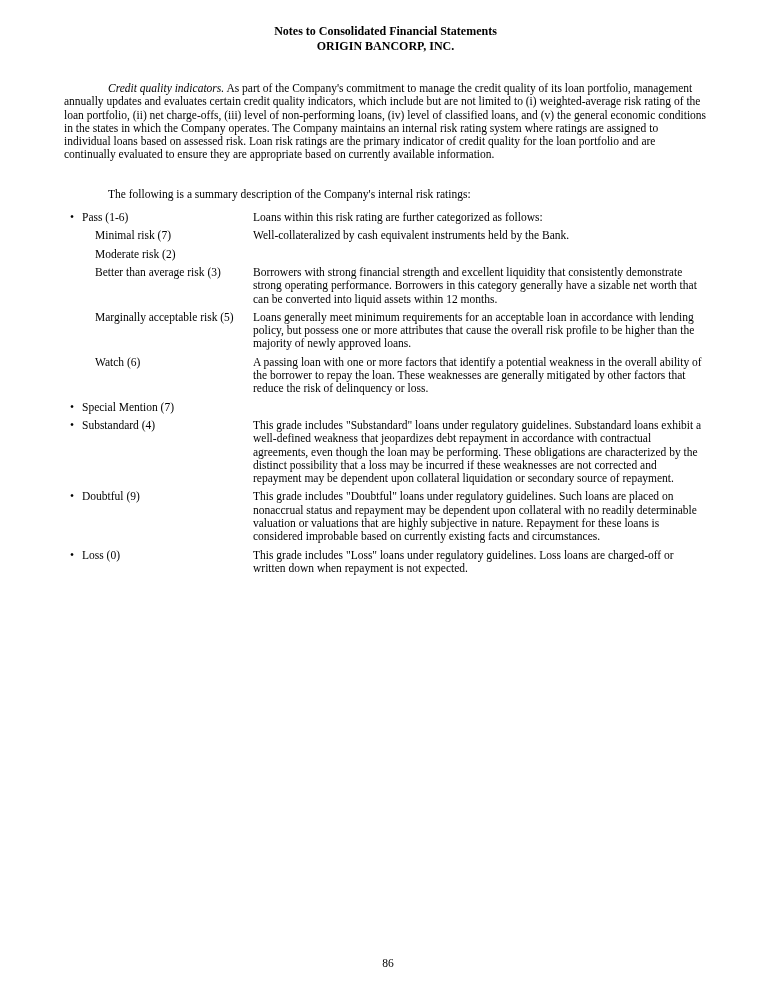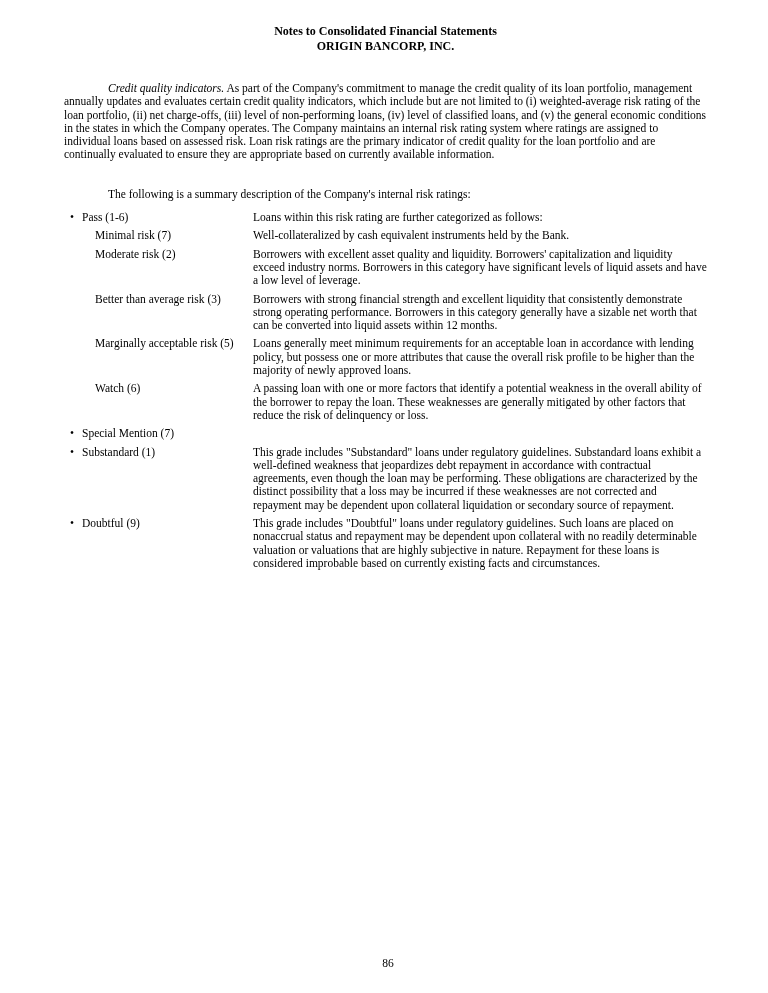--- a/index.html
+++ b/index.html
@@ -96,21 +96,20 @@
       <div class="rating-desc">Loans within this risk rating are further categorized as follows:</div>
     </div>
 
     <div class="rating-row sub">
       <div class="rating-label">Minimal risk (7)</div>
       <div class="rating-desc">Well-collateralized by cash equivalent instruments held by the Bank.</div>
     </div>
 
     <div class="rating-row sub">
       <div class="rating-label">Moderate risk (2)</div>
-      <div class="rating-desc">Borrowers with excellent asset quality and liquidity. Borrowers' capitalization and liquidity exceed industry norms. Borrowers in this category have significant levels of liquid assets and have a low level of leverage.</div>
     </div>
 
     <div class="rating-row sub">
       <div class="rating-label">Better than average risk (3)</div>
       <div class="rating-desc">Borrowers with strong financial strength and excellent liquidity that consistently demonstrate strong operating performance. Borrowers in this category generally have a sizable net worth that can be converted into liquid assets within 12 months.</div>
     </div>
 
 
     <div class="rating-row sub">
       <div class="rating-label">Marginally acceptable risk (5)</div>
@@ -120,27 +119,31 @@
     <div class="rating-row sub">
       <div class="rating-label">Watch (6)</div>
       <div class="rating-desc">A passing loan with one or more factors that identify a potential weakness in the overall ability of the borrower to repay the loan. These weaknesses are generally mitigated by other factors that reduce the risk of delinquency or loss.</div>
     </div>
 
     <div class="rating-row bulleted">
       <div class="rating-label">Special Mention (7)</div>
     </div>
 
     <div class="rating-row bulleted">
-      <div class="rating-label">Substandard (1)</div>
+      <div class="rating-label">Substandard (4)</div>
       <div class="rating-desc">This grade includes "Substandard" loans under regulatory guidelines. Substandard loans exhibit a well-defined weakness that jeopardizes debt repayment in accordance with contractual agreements, even though the loan may be performing. These obligations are characterized by the distinct possibility that a loss may be incurred if these weaknesses are not corrected and repayment may be dependent upon collateral liquidation or secondary source of repayment.</div>
     </div>
 
     <div class="rating-row bulleted">
       <div class="rating-label">Doubtful (9)</div>
       <div class="rating-desc">This grade includes "Doubtful" loans under regulatory guidelines. Such loans are placed on nonaccrual status and repayment may be dependent upon collateral with no readily determinable valuation or valuations that are highly subjective in nature. Repayment for these loans is considered improbable based on currently existing facts and circumstances.</div>
     </div>
 
+    <div class="rating-row bulleted">
+      <div class="rating-label">Loss (0)</div>
+      <div class="rating-desc">This grade includes "Loss" loans under regulatory guidelines. Loss loans are charged-off or written down when repayment is not expected.</div>
+    </div>
 
   </div>
 
   <div class="page-footer">86</div>
 
 </div>
 
 </body></html>

